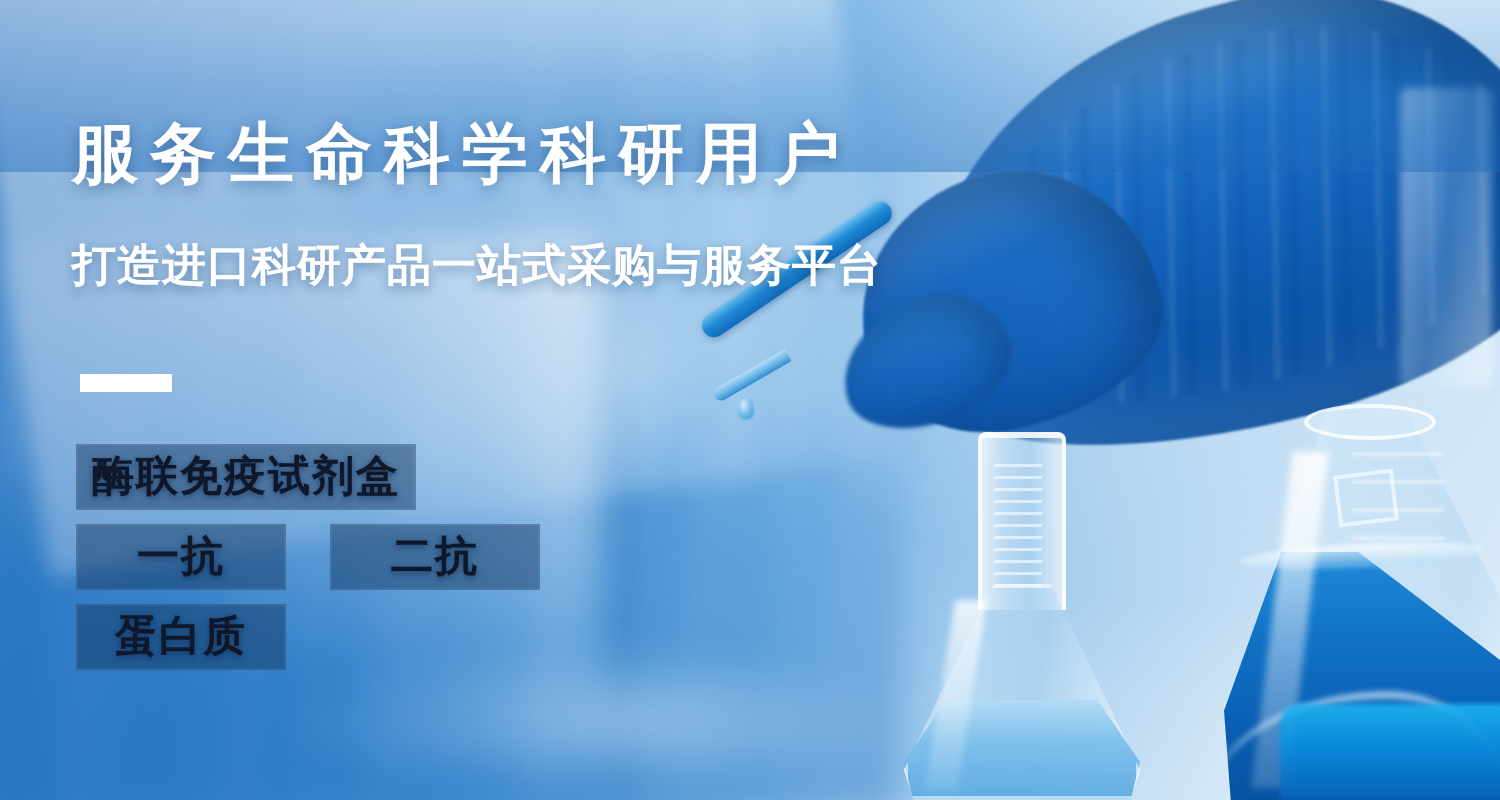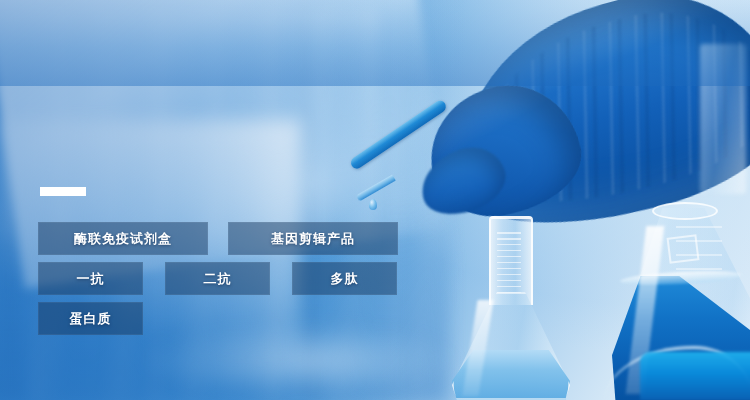--- a/index.html
+++ b/index.html
@@ -309,22 +309,22 @@
   .tag-row {
     display: flex;
     margin-bottom: 7px;
   }
   .tag-row:last-child { margin-bottom: 16px; }
 
   .tag {
     height: 33px;
     line-height: 33px;
     text-align: center;
-    color: #ffffff;
-    font-size: 13px;
+    color: #0f172a;
+    font-size: 21px;
     font-weight: bold;
     letter-spacing: 1px;
     background: rgba(16,52,92,0.47);
     box-shadow: inset 0 0 0 1px rgba(255,255,255,0.06);
     text-shadow: 0 1px 3px rgba(5,30,65,0.55);
     white-space: nowrap;
     cursor: pointer;
   }
   .tag.wide  { width: 170px; }
   .tag.small { width: 105px; }
@@ -371,38 +371,38 @@
   <div class="bg-layer flask-b-logo"></div>
 
   <div class="bg-layer bottom-cyan-ring"></div>
   <div class="bg-layer bottom-cyan"></div>
 
   <div class="bg-layer bottom-wash"></div>
   <div class="bg-layer text-scrim"></div>
 
   <div class="content">
 
-
+    <div class="headline">服务生命科学科研用户</div>
+
+    <div class="subhead">打造进口科研产品一站式采购与服务平台</div>
 
     <div class="rule"></div>
 
     <div class="tags">
 
       <div class="tag-row">
         <div class="tag wide">酶联免疫试剂盒</div>
         <div class="tag-gap-w"></div>
-        <div class="tag wide">基因剪辑产品</div>
       </div>
 
       <div class="tag-row">
         <div class="tag small">一抗</div>
         <div class="tag-gap-s"></div>
         <div class="tag small">二抗</div>
         <div class="tag-gap-s"></div>
-        <div class="tag small">多肽</div>
       </div>
 
       <div class="tag-row">
         <div class="tag small">蛋白质</div>
         <div class="tag-gap-s"></div>
         <div class="tag-gap-s"></div>
       </div>
 
     </div>
   </div>

